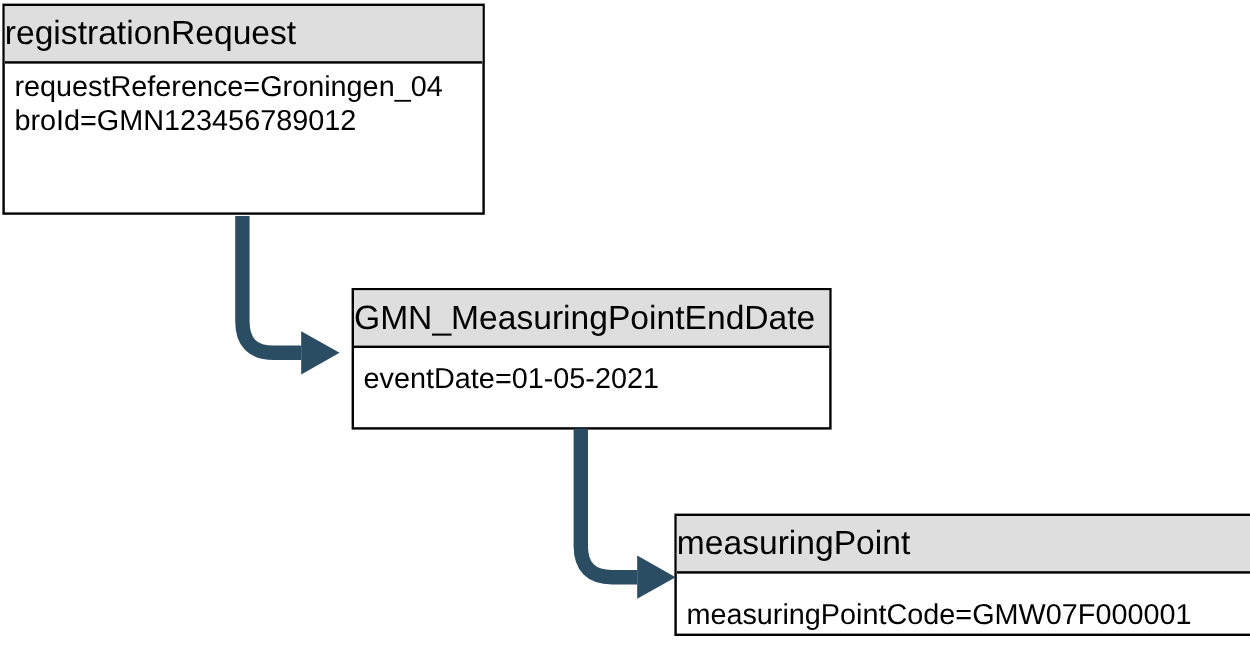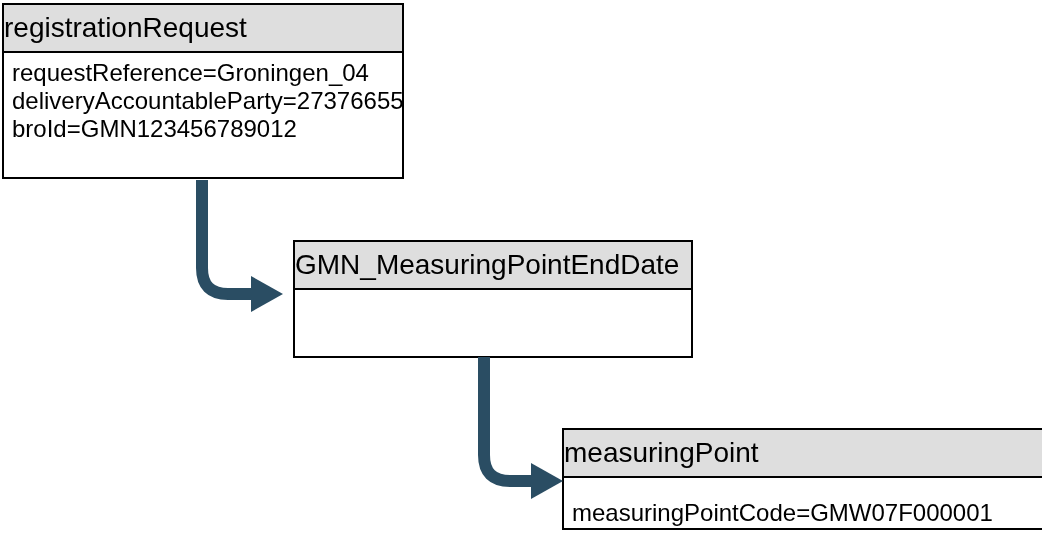--- a/index.html
+++ b/index.html
@@ -64,27 +64,29 @@
 </style>
 </head>
 <body>
 
 <div class="canvas">
 
   <div class="node" id="node-0">
     <div class="node-header">registrationRequest</div>
     <div class="node-body">
       <div class="attr-line">requestReference=Groningen_04</div>
-      <div class="attr-line">deliveryAccountableParty=27376655</div>
       <div class="attr-line">broId=GMN123456789012</div>
     </div>
   </div>
 
   <div class="node" id="node-1">
     <div class="node-header">GMN_MeasuringPointEndDate</div>
+    <div class="node-body">
+      <div class="attr-line">eventDate=01-05-2021</div>
+    </div>
   </div>
 
   <div class="node" id="node-2">
     <div class="node-header">measuringPoint</div>
     <div class="node-body">
       <div class="attr-line">measuringPointCode=GMW07F000001</div>
     </div>
   </div>
 
   <svg class="edges" width="1042" height="538" viewBox="0 0 1042 538" xmlns="http://www.w3.org/2000/svg">

